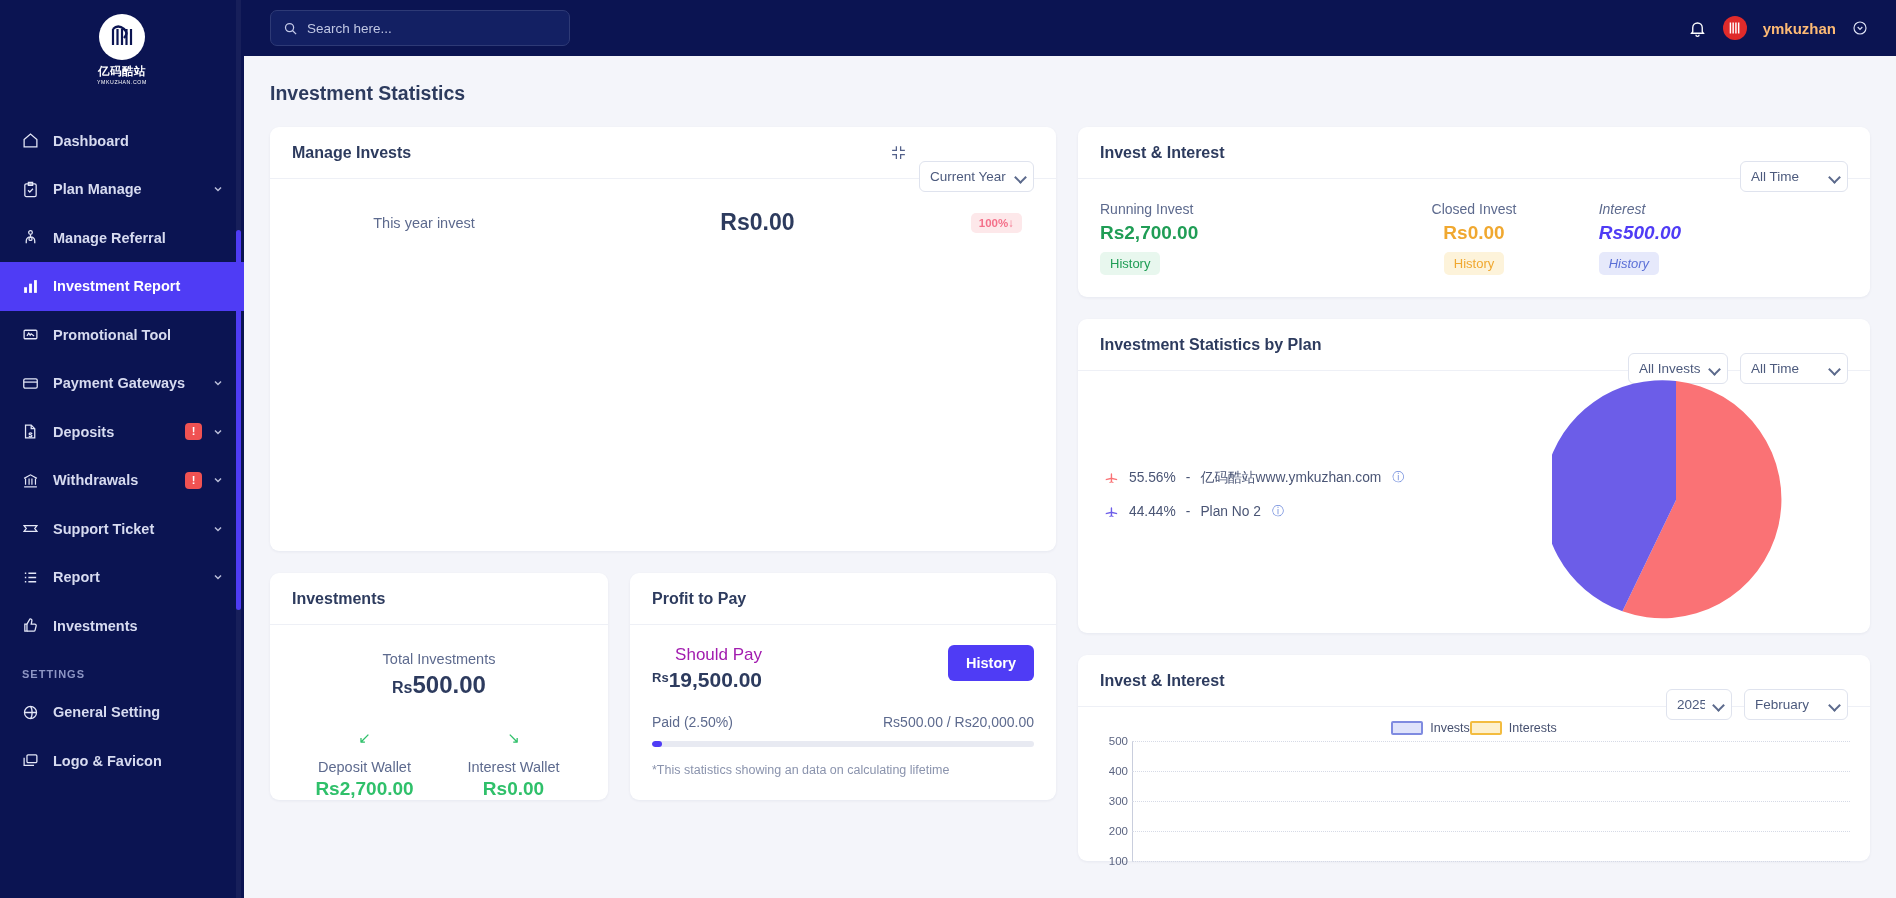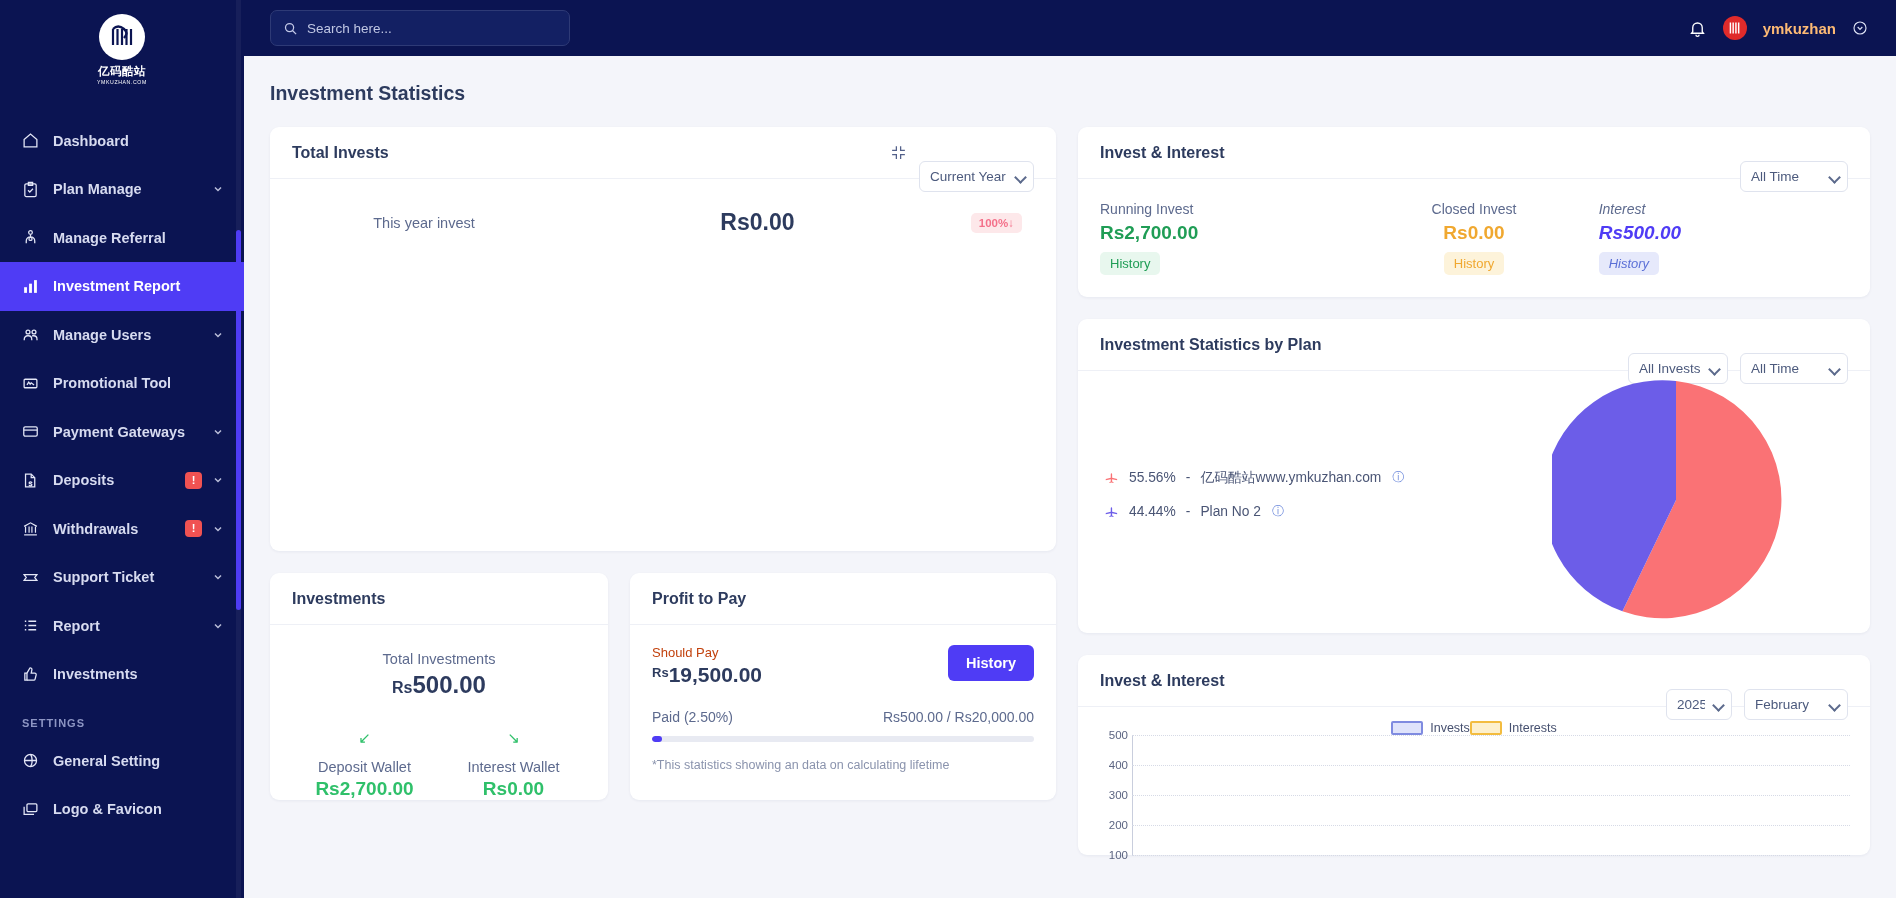--- a/index.html
+++ b/index.html
@@ -172,36 +172,36 @@
   .tot-inv-val { font-size:24px; color:#2d3b5e; font-weight:600; margin-top:4px; }
   .tot-inv-val .cur { font-size:16px; }
   .wallets { display:flex; margin-top: 30px; }
   .wallet { flex:1; }
   .arr { color:#2fc06a; font-size:15px; margin-bottom: 12px; display:block;}
   .w-name { font-size:14.5px; color:#5d6a8e; }
   .w-val { font-size:19px; font-weight:600; color:#2fc06a; margin-top:3px; }
 
   .p2p-body { padding: 20px 22px 0 22px; }
   .p2p-top { display:flex; align-items:flex-start; }
-  .sp-lbl { font-size:13px; color:#c2410c; }
+  .sp-lbl { font-size:17px; color:#a21caf;text-align:right; }
   .sp-val { font-size:21px; color:#2d3b5e; font-weight:600; margin-top:3px;}
   .sp-val .cur { font-size:13px; vertical-align: 5px;}
   .hist-btn {
     margin-left:auto; background:#4f3cf5; color:#fff; border:0;
     border-radius:6px; padding: 10px 18px; font-size:14.5px; font-weight:600;
     cursor:pointer; font-family:"Liberation Sans", sans-serif;
   }
   .paid-row { display:flex; margin-top: 22px; font-size:14px; color:#5d6a8e;}
   .paid-right { margin-left:auto; }
   .progress { margin-top: 11px; height:6px; background:#e8eaf2; border-radius:4px; overflow:hidden;}
   .progress > i { display:block; height:6px; background:#4f3cf5; border-radius:4px; }
   .note { margin-top: 16px; font-size:12.5px; color:#8a93ad; }
 
   .chart2-body { padding: 14px 20px 0 20px; }
-  .chart-legend { display:flex; justify-content:center; align-items:center; margin-bottom: 0;}
+  .chart-legend { display:flex; justify-content:center; align-items:center; margin-bottom: 6px;}
   .cl-item { display:flex; align-items:center; gap:7px; font-size:12.5px; color:#46506f;}
   .swatch { width:32px; height:14px; border-radius:2px; }
   .sw-invests { background:#dfe3fb; border:2px solid #7f8be0; }
   .sw-interests { background:#fdf0cd; border:2px solid #f3bc3f; }
   .plot { position:relative; height: 120px; margin-left: 34px; }
   .yaxis { position:absolute; left:-34px; top:0; height:100%; width:34px; }
   .ytick { position:absolute; right:4px; font-size:11.5px; color:#5b6481; transform: translateY(-50%); }
   .gline { position:absolute; left:0; right:0; border-top:1px dotted #d6dae6; }
   .axisline { position:absolute; left:0; top:0; bottom:0; width:1px; background:#c9cedd; }
 </style>
@@ -263,33 +263,20 @@
         <span class="ico">
           <svg width="17" height="17" viewBox="0 0 24 24" fill="currentColor">
               <rect x="3" y="13" width="4" height="8"></rect>
               <rect x="10" y="8" width="4" height="13"></rect>
               <rect x="17" y="3" width="4" height="18"></rect>
             </svg>
         </span>
         <span class="lbl">Investment Report</span>
       </div>
 
-      <div class="nav-item">
-        <span class="ico">
-          <svg width="18" height="18" viewBox="0 0 24 24" fill="none" stroke="currentColor" stroke-width="1.7">
-              <circle cx="8" cy="8" r="2.6"></circle>
-              <circle cx="16" cy="8" r="2.6"></circle>
-              <path d="M3 19v-1.5A4.5 4.5 0 017.5 13h1A4.5 4.5 0 0113 17.5V19M13.5 13h2A4.5 4.5 0 0120 17.5V19"></path>
-            </svg>
-        </span>
-        <span class="lbl">Manage Users</span>
-        <svg class="chev" viewBox="0 0 24 24" fill="none" stroke="currentColor" stroke-width="3">
-            <path d="M6 9l6 6 6-6"></path>
-          </svg>
-      </div>
 
       <div class="nav-item">
         <span class="ico">
           <svg width="17" height="17" viewBox="0 0 24 24" fill="none" stroke="currentColor" stroke-width="1.8">
               <rect x="3" y="6" width="18" height="12" rx="1.5"></rect>
               <path d="M7 14l2.5-4 2 3 1.5-2 4 3"></path>
             </svg>
         </span>
         <span class="lbl">Promotional Tool</span>
       </div>
@@ -433,21 +420,21 @@
     </header>
 
     <div class="content">
       <div class="page-title">Investment Statistics</div>
 
       <div class="grid">
 
         <div class="col-left">
           <section class="card total-invests">
             <div class="card-head">
-              <span class="card-title">Total Invests</span>
+              <span class="card-title">Manage Invests</span>
               <div class="head-tools">
                 <span class="collapse-ico">
                   <svg width="17" height="17" viewBox="0 0 24 24" fill="none" stroke="currentColor" stroke-width="1.8">
                     <path d="M9 3v6H3M21 9h-6V3M3 15h6v6M15 21v-6h6"></path>
                   </svg>
                 </span>
                 <span class="sel-wrap">
                   <select class="sel">
                     <option>Current Year</option>
                   </select>

